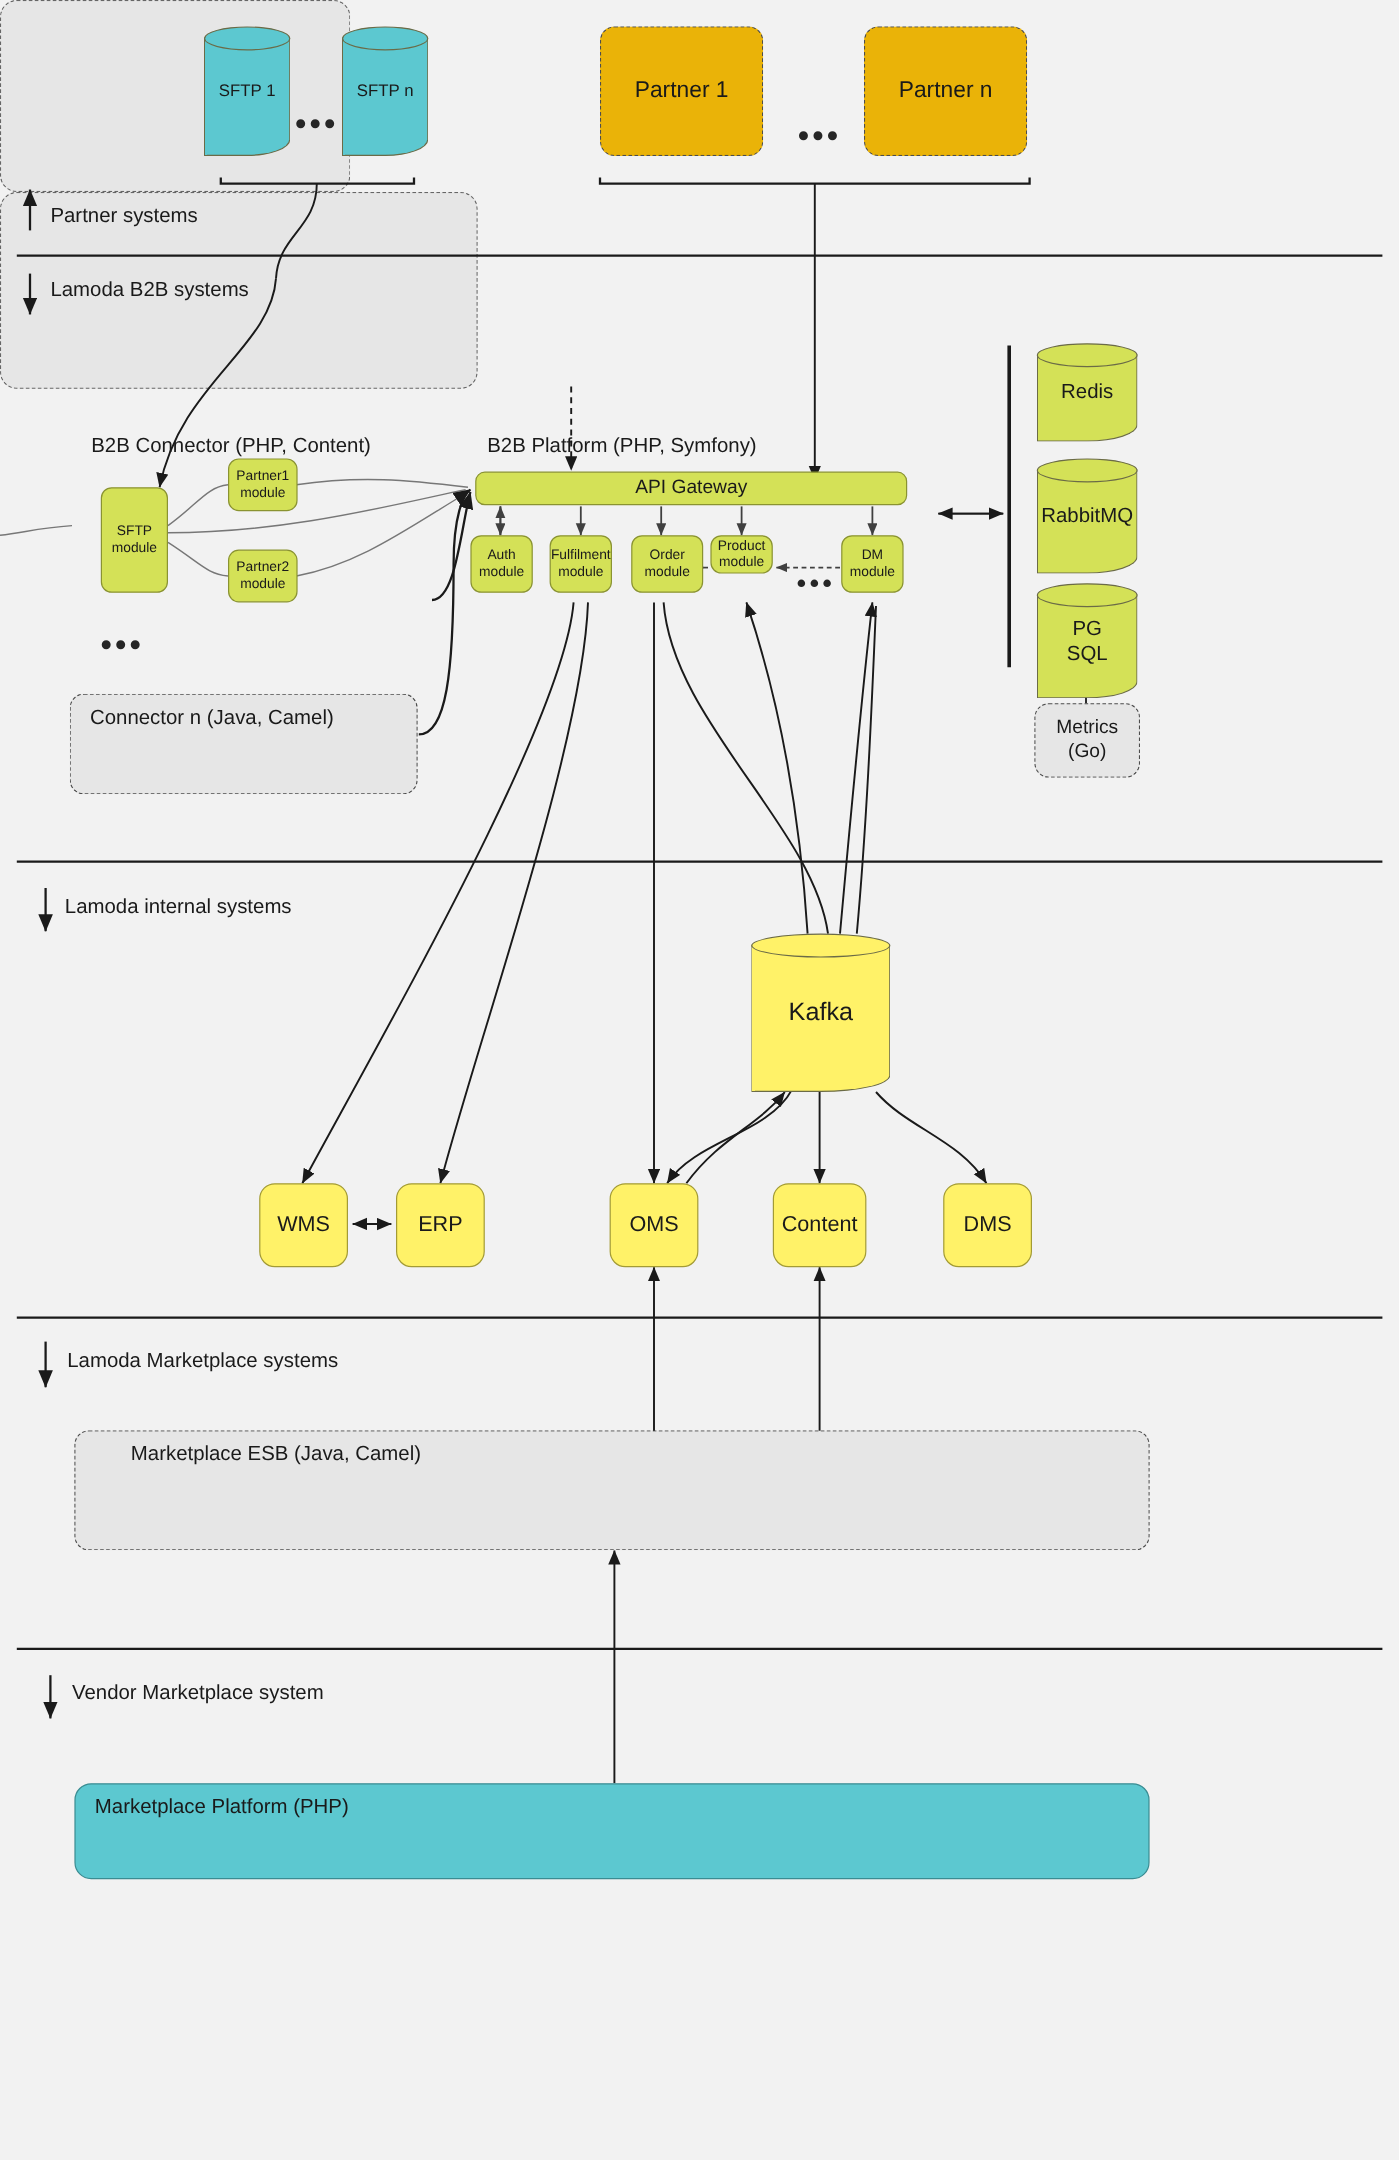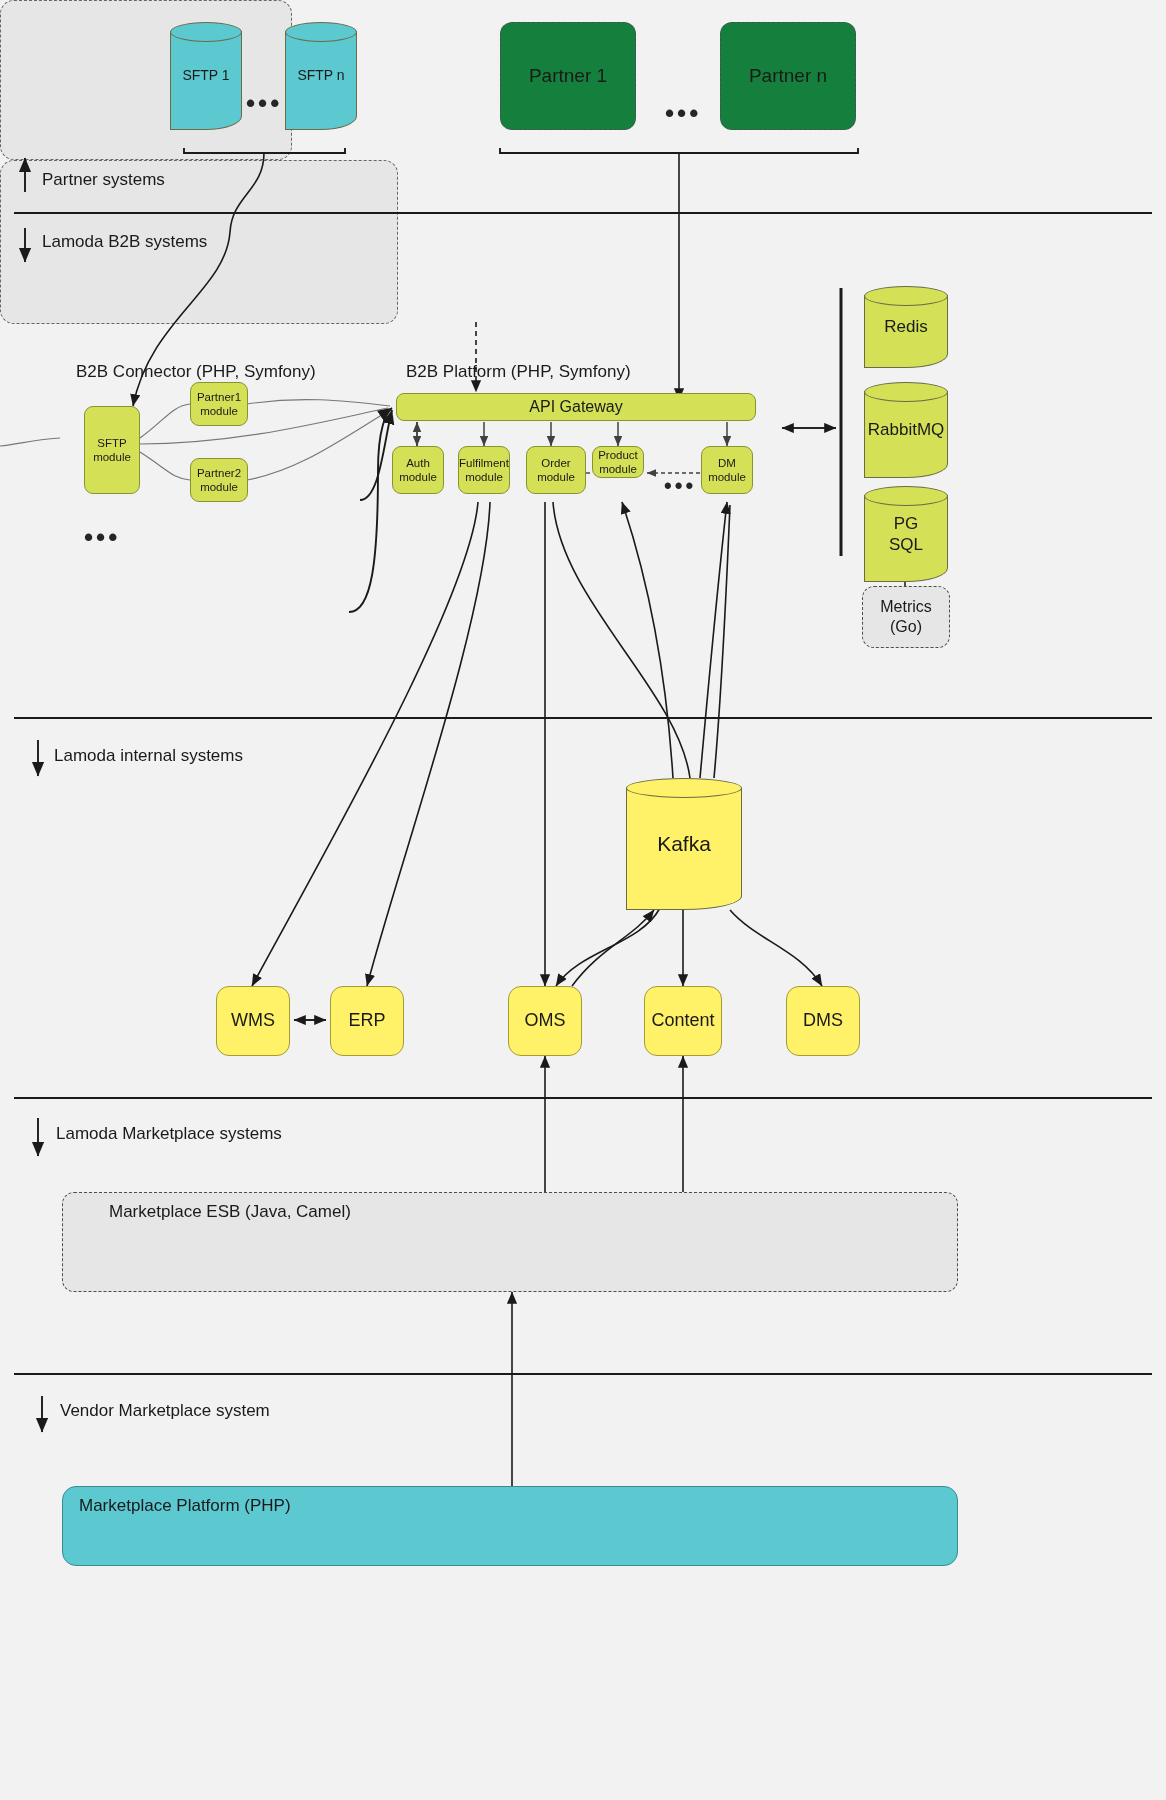--- a/index.html
+++ b/index.html
@@ -17,21 +17,21 @@
        border:1px solid #6b6b47;border-radius:50%;}
   .cyl .lbl{position:absolute;left:0;right:0;top:0;bottom:0;display:flex;
        align-items:center;justify-content:center;text-align:center;line-height:1.25;}
   .cyan{background:#5cc8d0;}
   .cyanb{border-color:#3a8c92;}
   .olive{background:#d4e157;}
   .oliveb{border-color:#8a9331;}
   .yellow{background:#fff268;}
   .yellowb{border-color:#a39b35;}
 
-  .box-dash{border:1.6px dashed #4d4d4d;border-radius:12px;background:#15803d;}
+  .box-dash{border:1.6px dashed #4d4d4d;border-radius:12px;background:#eab308;}
   .grp{border:1.6px dashed #666;border-radius:14px;background:#e6e6e6;}
   .grp-lbl{position:absolute;font-size:17px;color:#1a1a1a;}
   .mod{background:#d4e157;border:1px solid #8a9331;border-radius:9px;font-size:11.5px;}
   .mod-lg{background:#d4e157;border:1px solid #8a9331;border-radius:8px;font-size:16px;text-align:center;}
   .ybox{background:#fff268;border:1px solid #a39b35;border-radius:13px;font-size:18px;}
   .dbox{border:1.6px dashed #4d4d4d;border-radius:12px;background:#e6e6e6;font-size:17px;}
   .tealbar{border:1.6px solid #3a8c92;border-radius:14px;background:#5cc8d0;}
   .band-lbl{position:absolute;font-size:17px;color:#1a1a1a;white-space:nowrap;}
   .dots{position:absolute;font-size:26px;letter-spacing:3px;color:#262626;font-weight:700;}
   .leftpad{justify-content:flex-start;padding-left:16px;text-align:left;}
@@ -160,36 +160,39 @@
   <div class="node box-dash" style="left:500px;top:22px;width:136px;height:108px;font-size:19px;">
     <span>Partner 1</span>
   </div>
   <div class="dots" style="left:665px;top:98px;">•••</div>
   <div class="node box-dash" style="left:720px;top:22px;width:136px;height:108px;font-size:19px;">
     <span>Partner n</span>
   </div>
 
 
   <div class="grp" style="left:58px;top:348px;width:290px;height:158px;"></div>
-  <div class="grp-lbl" style="left:76px;top:362px;">B2B Connector (PHP, Symfony)</div>
+  <div class="grp-lbl" style="left:76px;top:362px;">B2B Connector (PHP, Content)</div>
   <div class="node mod" style="left:84px;top:406px;width:56px;height:88px;flex-direction:column;">
     <span>SFTP</span>
     <span>module</span>
   </div>
   <div class="node mod" style="left:190px;top:382px;width:58px;height:44px;flex-direction:column;">
     <span>Partner1</span>
     <span>module</span>
   </div>
   <div class="node mod" style="left:190px;top:458px;width:58px;height:44px;flex-direction:column;">
     <span>Partner2</span>
     <span>module</span>
   </div>
 
   <div class="dots" style="left:84px;top:522px;">•••</div>
 
+  <div class="node dbox toppad leftpad" style="left:58px;top:578px;width:290px;height:84px;">
+    <span>Connector n (Java, Camel)</span>
+  </div>
 
   <div class="grp" style="left:386px;top:348px;width:396px;height:162px;"></div>
   <div class="grp-lbl" style="left:406px;top:362px;">B2B Platform (PHP, Symfony)</div>
   <div class="node mod-lg" style="left:396px;top:393px;width:360px;height:28px;">
     <span>API Gateway</span>
   </div>
 
   <div class="node mod" style="left:392px;top:446px;width:52px;height:48px;flex-direction:column;">
     <span>Auth</span>
     <span>module</span>

